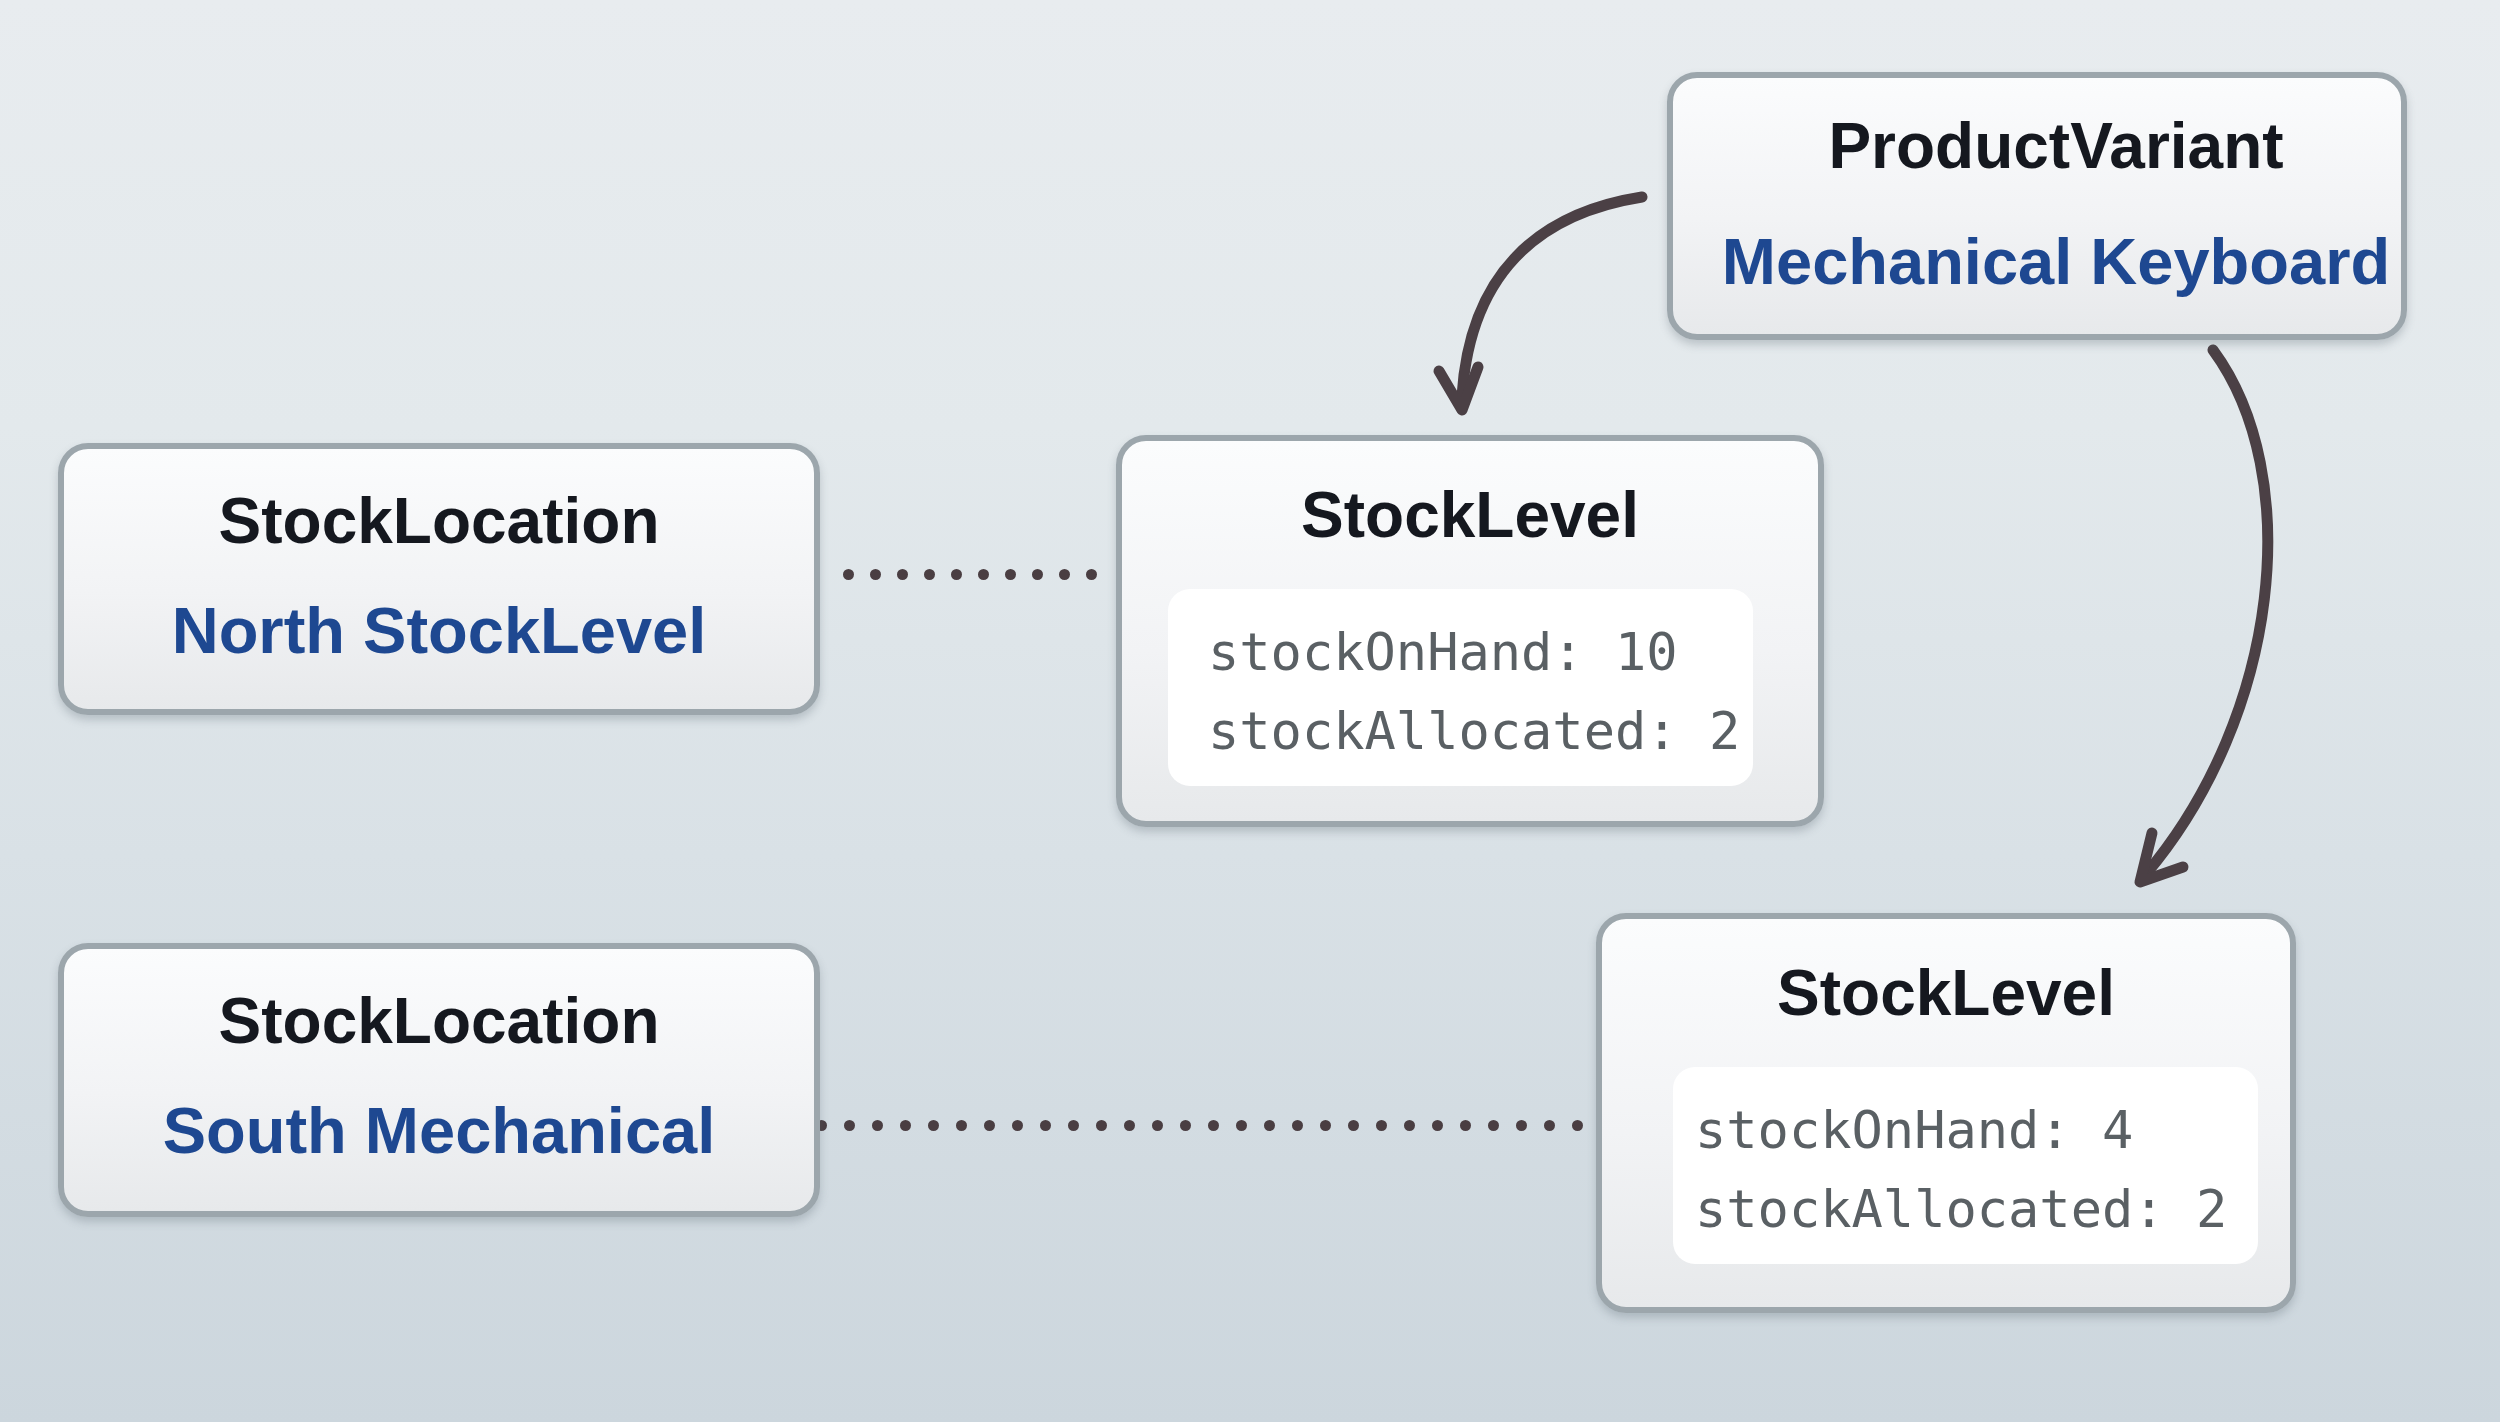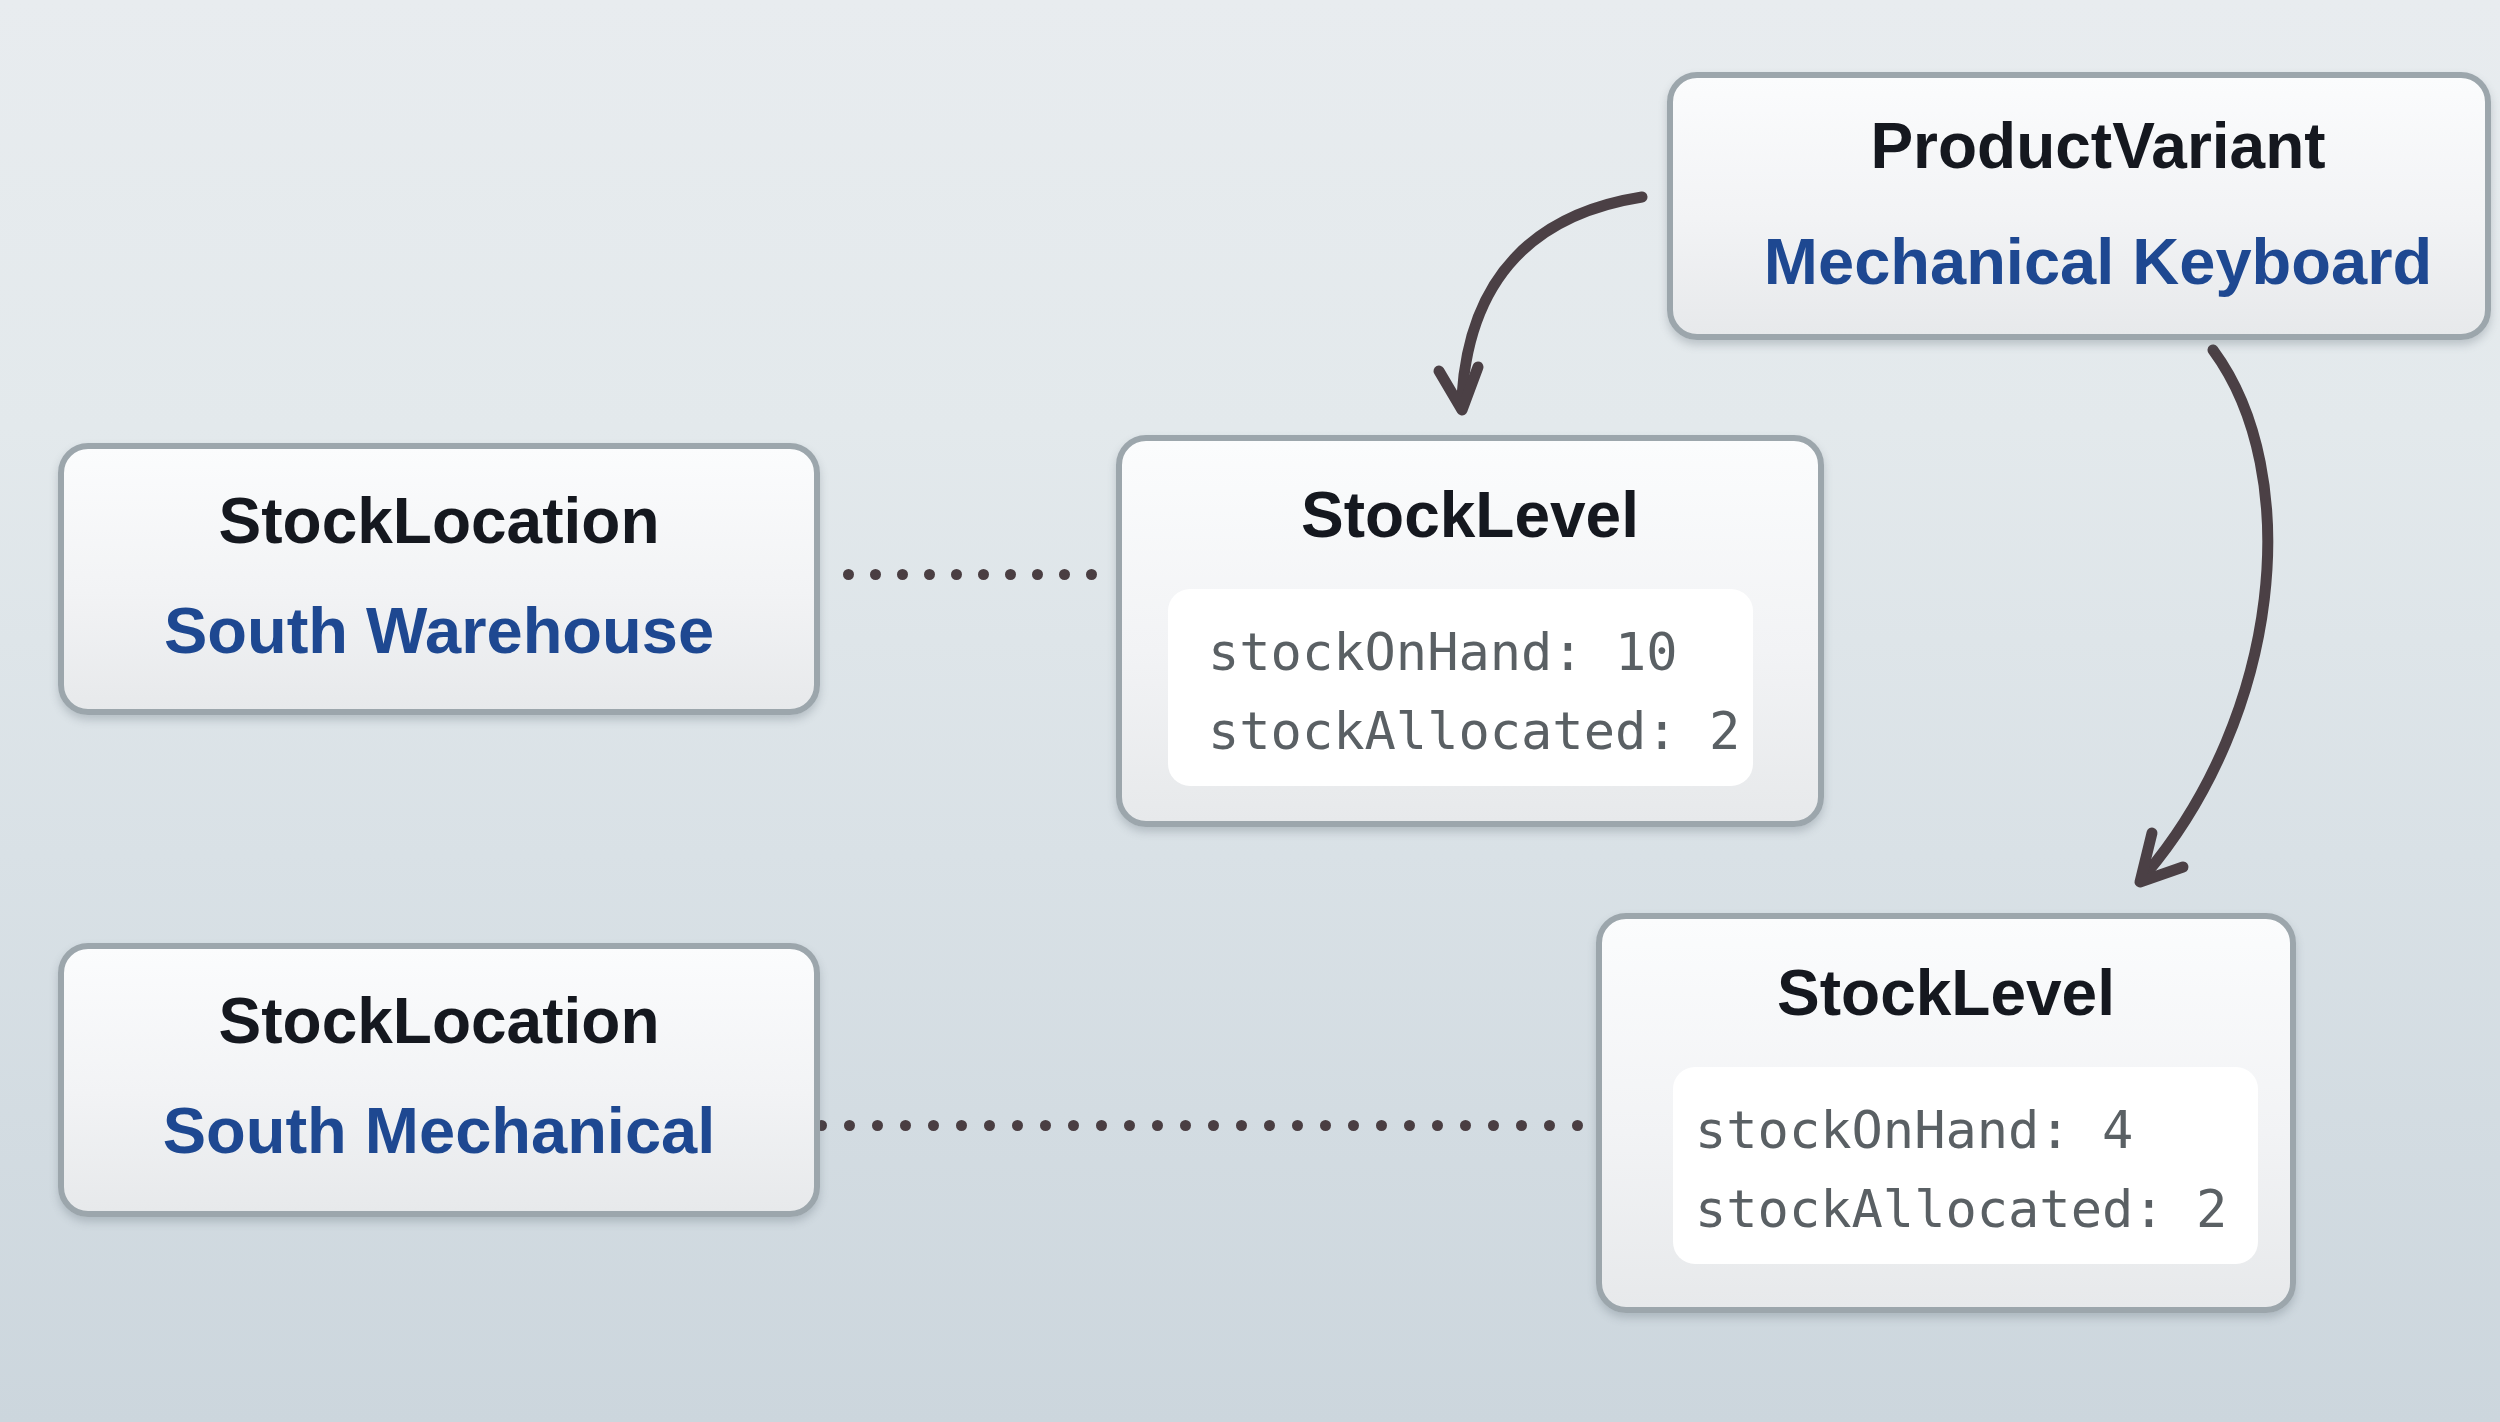--- a/index.html
+++ b/index.html
@@ -18,21 +18,21 @@
     background:linear-gradient(180deg,#fbfcfd 0%, #f2f3f5 55%, #e7e9eb 100%);
     box-shadow:0 5px 9px rgba(96,108,118,.30);
     text-align:center;
   }
   .card-title{
     font-weight:700;font-size:64px;line-height:84px;color:#15181f;
   }
   .card-subtitle{
     font-weight:700;font-size:65px;line-height:84px;color:#1e4891;
   }
-  #node-product-variant{left:1667px;top:72px;width:824px;height:268px;padding-top:26px;padding-left:38px;}
+  #node-product-variant{left:1667px;top:72px;width:740px;height:268px;padding-top:26px;padding-left:38px;}
   #node-product-variant .card-subtitle{margin-top:32px;}
   #node-stock-location-north{left:58px;top:443px;width:762px;height:272px;padding-top:30px;}
   #node-stock-location-south{left:58px;top:943px;width:762px;height:274px;padding-top:30px;}
   #node-stock-location-north .card-subtitle,
   #node-stock-location-south .card-subtitle{margin-top:26px;}
   #node-stock-level-north{left:1116px;top:435px;width:708px;height:392px;padding-top:32px;}
   #node-stock-level-south{left:1596px;top:913px;width:700px;height:400px;padding-top:32px;}
   .stock-panel{
     position:absolute;top:148px;width:585px;height:197px;box-sizing:border-box;
     background:#ffffff;border-radius:22px;
@@ -107,21 +107,21 @@
       <span class="dot"></span>
     </div>
 
   <div class="card" id="node-product-variant">
     <div class="card-title">ProductVariant</div>
     <div class="card-subtitle">Mechanical Keyboard</div>
   </div>
 
   <div class="card" id="node-stock-location-north">
     <div class="card-title">StockLocation</div>
-    <div class="card-subtitle">South Warehouse</div>
+    <div class="card-subtitle">North StockLevel</div>
   </div>
 
   <div class="card" id="node-stock-location-south">
     <div class="card-title">StockLocation</div>
     <div class="card-subtitle">South Mechanical</div>
   </div>
 
   <div class="card" id="node-stock-level-north">
     <div class="card-title">StockLevel</div>
     <div class="stock-panel">

